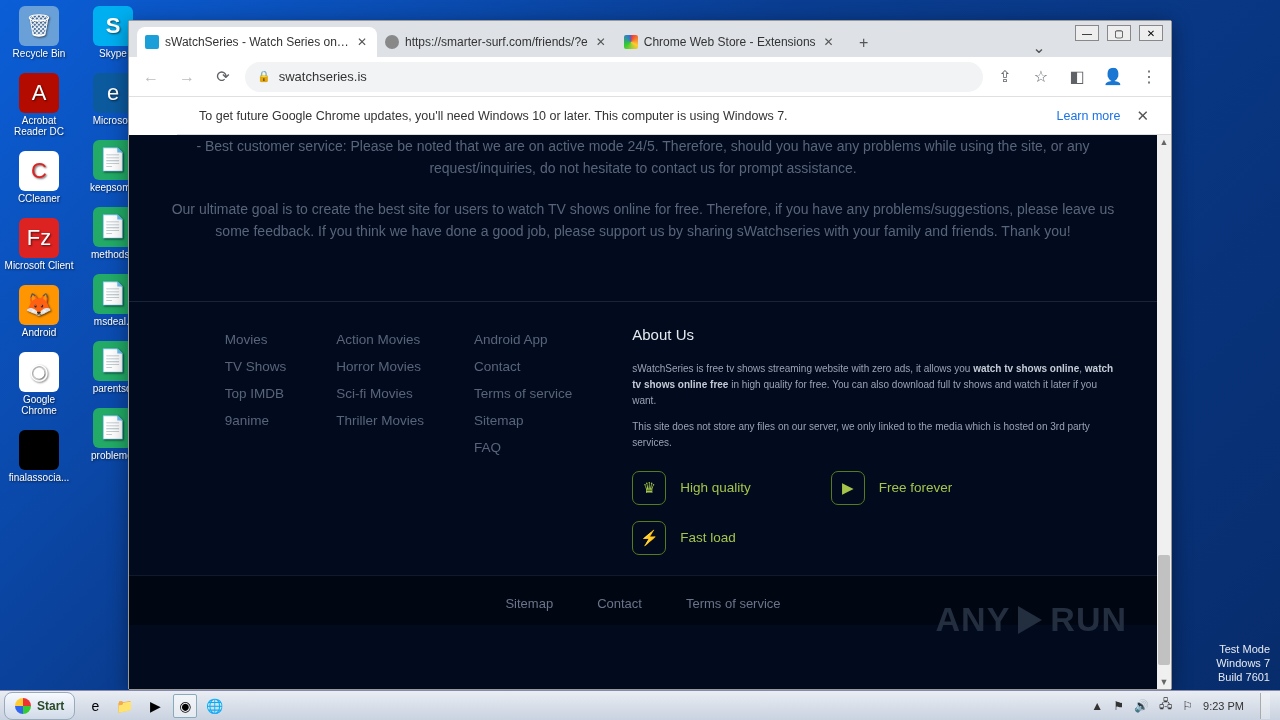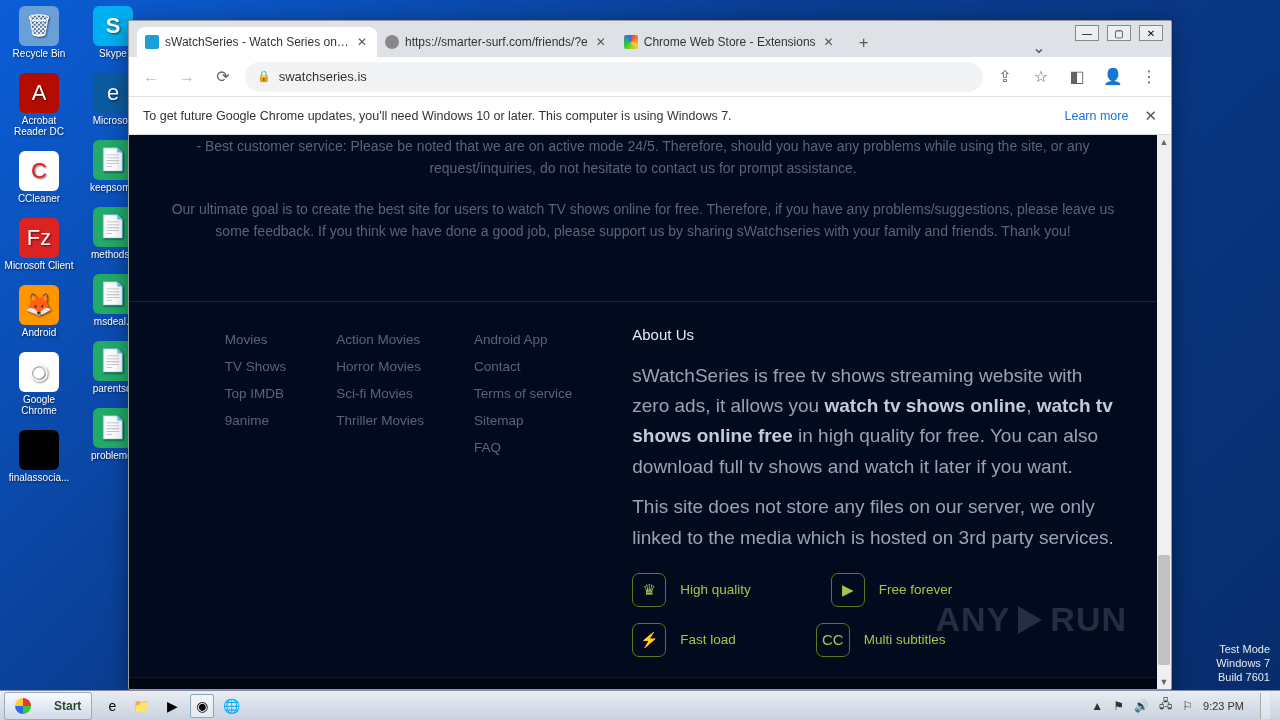--- a/index.html
+++ b/index.html
@@ -39,58 +39,58 @@
 .tab .close { width: 14px; height: 14px; display: flex; align-items: center; justify-content: center; font-size: 12px; color: #555; cursor: pointer; }
 .newtab { width: 28px; height: 28px; display: flex; align-items: center; justify-content: center; font-size: 16px; color: #555; cursor: pointer; margin-left: 6px; }
 .tabdrop { margin-left: auto; margin-right: 120px; width: 24px; display:flex; align-items:center; justify-content:center; color:#555; }
 
 .toolbar { height: 40px; background: #fff; border-bottom: 1px solid #e0e0e0; display: flex; align-items: center; padding: 0 8px; gap: 8px; }
 .tbtn { width: 28px; height: 28px; display: flex; align-items: center; justify-content: center; color: #5f6368; font-size: 16px; cursor: pointer; border-radius: 50%; }
 .tbtn.disabled { color: #bbb; }
 .omnibox { flex: 1; height: 30px; background: #f1f3f4; border-radius: 15px; display: flex; align-items: center; padding: 0 12px; gap: 8px; font-size: 13px; color: #333; }
 .omnibox .lock { font-size: 11px; color: #5f6368; }
 
-.infobar { height: 38px; background: #fff; border-bottom: 1px solid #ddd; display: flex; align-items: center; padding: 0 14px; font-size: 12.5px; color: #333; }
+.infobar { height: 38px; background: #fff; border-bottom: 1px solid #ddd; display: flex; align-items: center; padding: 0 22px; font-size: 12.5px; color: #333; margin-left: 48px; }
 .infobar .link { color: #1a73e8; margin-left: auto; margin-right: 16px; cursor: pointer; }
 .infobar .close-x { color: #555; cursor: pointer; font-size: 15px; }
 
 .viewport { flex: 1; position: relative; overflow: hidden; }
 .page { position: absolute; left: 0; right: 14px; top: 0; bottom: 0; background: #010b1d; color: #8a93a5; overflow: hidden; }
 
 .scrollbar { position: absolute; right: 0; top: 0; width: 14px; height: 100%; background: #f0f0f0; }
 .scrollbar .thumb { position: absolute; width: 12px; left: 1px; background: #c1c1c1; border-radius: 2px; }
 .scrollbar .arrow { position:absolute; width:14px; height:14px; left:0; display:flex; align-items:center; justify-content:center; font-size:9px; color:#666; background:#f0f0f0; }
 
 .page-top { padding: 0 36px 40px; text-align: center; font-size: 14px; line-height: 1.6; color: #59647b; }
 .page-top p { margin-bottom: 18px; }
 
 .footer { border-top: 1px solid #1a2438; padding: 24px 36px 20px; display: flex; gap: 60px; }
 .links-area { flex: 1; }
 .about-area { flex: 1.2; }
 .ft-h { color: #e5e9f0; font-size: 15px; font-weight: 500; margin-bottom: 18px; }
 .link-cols { display: flex; gap: 50px; justify-content: flex-end; }
 .link-cols ul { list-style: none; }
 .link-cols li { font-size: 13.5px; color: #59647b; padding: 6px 0; cursor: pointer; }
-.about-area p { font-size: 19px; color: #9aa3b5; line-height: 1.6; margin-bottom: 10px; }
+.about-area p { font-size: 10px; color: #9aa3b5; line-height: 1.6; margin-bottom: 10px; }
 .about-area strong { color: #c5cbd6; font-weight: 600; }
 .disclaimer { font-size: 12px; color: #5a6378; }
 
 .badges { display: flex; flex-wrap: wrap; gap: 16px 80px; margin-top: 20px; }
 .badge { display: flex; align-items: center; gap: 14px; color: #a6c34a; font-size: 13.5px; }
 .badge .icn { width: 34px; height: 34px; border: 1.5px solid #5a7a1e; border-radius: 7px; display: flex; align-items: center; justify-content: center; color: #a6c34a; font-size: 15px; }
 
 .footer-bottom { border-top: 1px solid #111a2c; padding: 20px 0 14px; display: flex; justify-content: center; gap: 44px; font-size: 13px; color: #6a748a; background:#000612; }
 .footer-bottom span { cursor: pointer; }
 
 .anyrun { position: absolute; right: 30px; bottom: 50px; color: #2a3548; font-size: 34px; font-weight: 700; letter-spacing: 1px; display: flex; align-items: center; gap: 8px; opacity: .85; }
 .anyrun .tri { width:0; height:0; border-left: 24px solid #2a3548; border-top: 14px solid transparent; border-bottom: 14px solid transparent; }
 
 
 .taskbar { position: absolute; left: 0; right: 0; bottom: 0; height: 30px; background: linear-gradient(#e9edf3, #c9d2e0); border-top: 1px solid #88a; display: flex; align-items: center; padding: 0 4px; }
-.start { height: 28px; padding: 0 10px; background: linear-gradient(#f7faff,#d0dae8); border: 1px solid #9ab; border-radius: 3px; display: flex; align-items: center; gap: 23px; font-size: 12px; font-weight: bold; color: #2a4a2a; cursor: pointer; }
+.start { height: 28px; padding: 0 10px; background: linear-gradient(#f7faff,#d0dae8); border: 1px solid #9ab; border-radius: 8px; display: flex; align-items: center; gap: 6px; font-size: 12px; font-weight: bold; color: #2a4a2a; cursor: pointer; }
 .start .orb { width: 16px; height: 16px; border-radius: 50%; background: conic-gradient(#e33 0 25%, #3c3 25% 50%, #36e 50% 75%, #fc3 75% 100%); }
 .tb-icons { display: flex; gap: 6px; margin-left: 8px; }
 .tb-icons .ti { width: 24px; height: 24px; display: flex; align-items: center; justify-content: center; border-radius: 2px; cursor: pointer; font-size: 14px; }
 .ti.active { background: rgba(255,255,255,.5); border: 1px solid #8ab; }
 .tray { margin-left: auto; display: flex; align-items: center; gap: 10px; font-size: 11px; color: #333; padding-right: 6px; }
 .tray .ic { font-size: 12px; cursor: pointer; }
 .show-dt { width: 10px; height: 26px; border-left: 1px solid #aaa; margin-left: 6px; background: rgba(255,255,255,.3); cursor:pointer; }
 </style>
 </head>
 <body>
@@ -256,24 +256,20 @@
                   <span>High quality</span>
                 </div>
               <div class="badge">
                   <div class="icn">▶</div>
                   <span>Free forever</span>
                 </div>
               <div class="badge">
                   <div class="icn">⚡</div>
                   <span>Fast load</span>
                 </div>
-              <div class="badge">
-                  <div class="icn">CC</div>
-                  <span>Multi subtitles</span>
-                </div>
             </div>
           </div>
         </div>
 
         <div class="footer-bottom">
           <span>Sitemap</span>
           <span>Contact</span>
           <span>Terms of service</span>
         </div>
 

